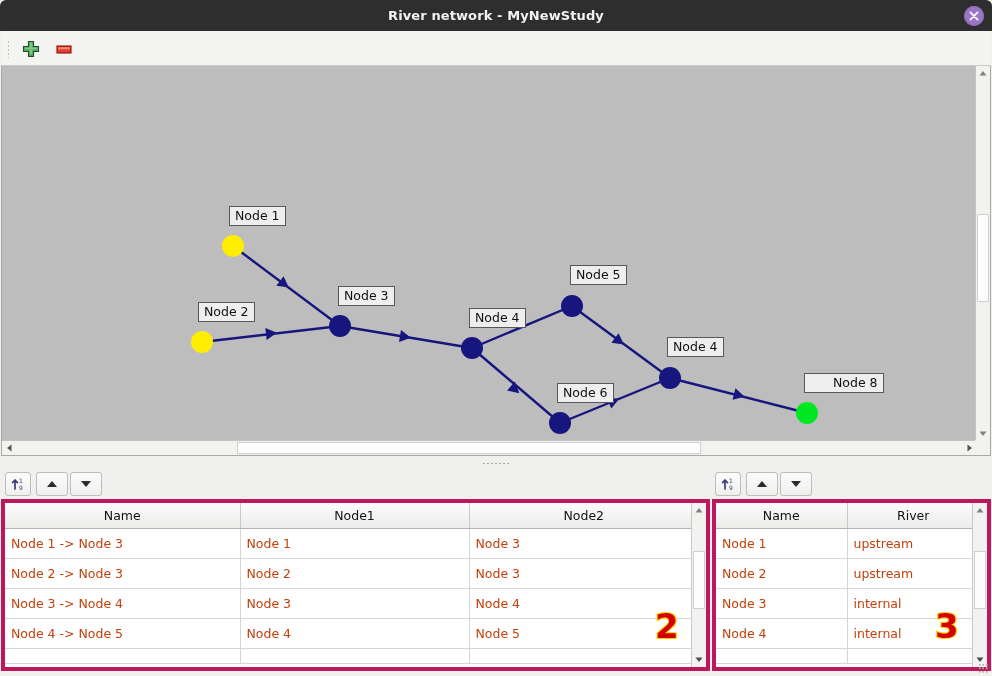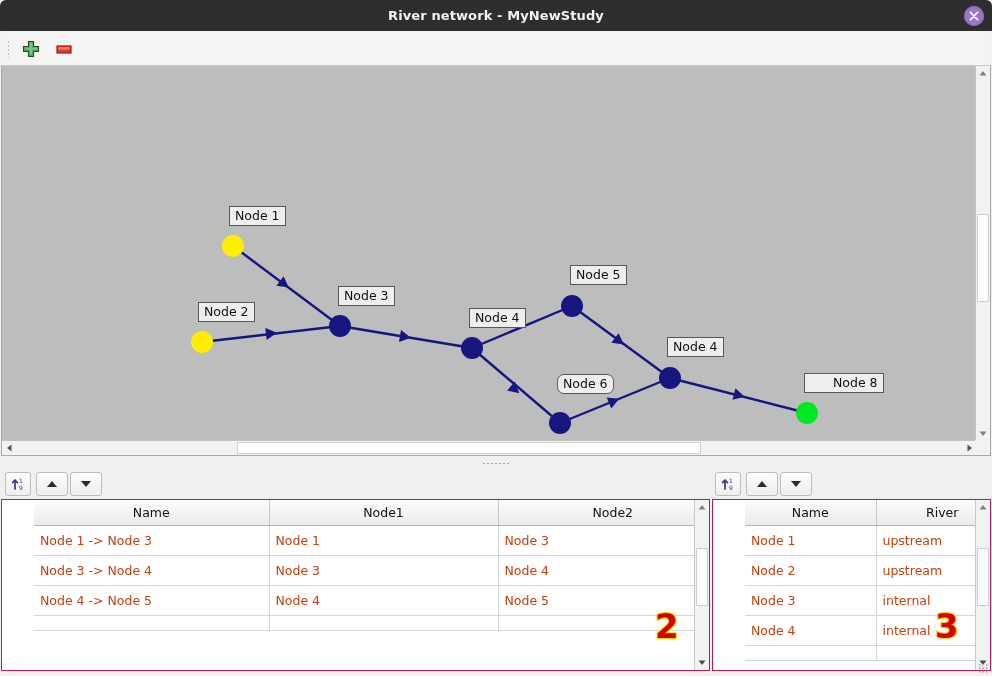--- a/index.html
+++ b/index.html
@@ -205,25 +205,24 @@
     cursor: default;
   }
   .pb.sortb { width: 26px; }
   .pb.upb, .pb.downb { width: 32px; }
   .pb svg { position: absolute; left: 50%; top: 50%; transform: translate(-50%, -50%); }
 
   .table-box {
     position: absolute;
     left: 0; top: 30px;
     right: 0; bottom: 0;
-    border: 1px solid #be185d;
+    border: 4px solid #be185d;
     background: #ffffff;
     box-sizing: border-box;
     overflow: hidden;
-    padding-left: 32px;
   }
   table.grid {
     border-collapse: collapse;
     table-layout: fixed;
     width: 100%;
     font-size: 12.5px;
   }
   table.grid th {
     height: 23px;
     background: linear-gradient(#fcfcfc, #ebebea);
@@ -372,21 +371,21 @@
           <circle cx="668" cy="312" r="11" fill="#16167e"></circle>
           <circle cx="805" cy="347" r="11" fill="#00e822"></circle>
         </g>
       </svg>
 
       <div class="node-label" style="left:227px; top:140px;">Node 1</div>
       <div class="node-label" style="left:196px; top:236px;">Node 2</div>
       <div class="node-label" style="left:336px; top:220px;">Node 3</div>
       <div class="node-label" style="left:467px; top:242px;">Node 4</div>
       <div class="node-label" style="left:568px; top:199px;">Node 5</div>
-      <div class="node-label" style="left:555px; top:308px;border-radius:7px;">Node 6</div>
+      <div class="node-label" style="left:555px; top:317px;">Node 6</div>
       <div class="node-label" style="left:665px; top:271px;">Node 4</div>
       <div class="node-label" style="left:802px; top:307px;padding-left:28px;">Node 8</div>
 
     </div>
 
     <div class="vscroll">
       <div class="arrow up">
         <svg width="14" height="15" viewBox="0 0 14 15">
             <path d="M7 5 L10.5 9.5 L3.5 9.5 z" fill="#808080"></path>
           </svg>
@@ -451,20 +450,25 @@
           <tr>
             <th>Name</th>
             <th>Node1</th>
             <th>Node2</th>
           </tr>
         </thead>
         <tbody>
           <tr>
             <td>Node 1 -&gt; Node 3</td>
             <td>Node 1</td>
+            <td>Node 3</td>
+          </tr>
+          <tr>
+            <td>Node 2 -&gt; Node 3</td>
+            <td>Node 2</td>
             <td>Node 3</td>
           </tr>
           <tr>
             <td>Node 3 -&gt; Node 4</td>
             <td>Node 3</td>
             <td>Node 4</td>
           </tr>
           <tr>
             <td>Node 4 -&gt; Node 5</td>
             <td>Node 4</td>

